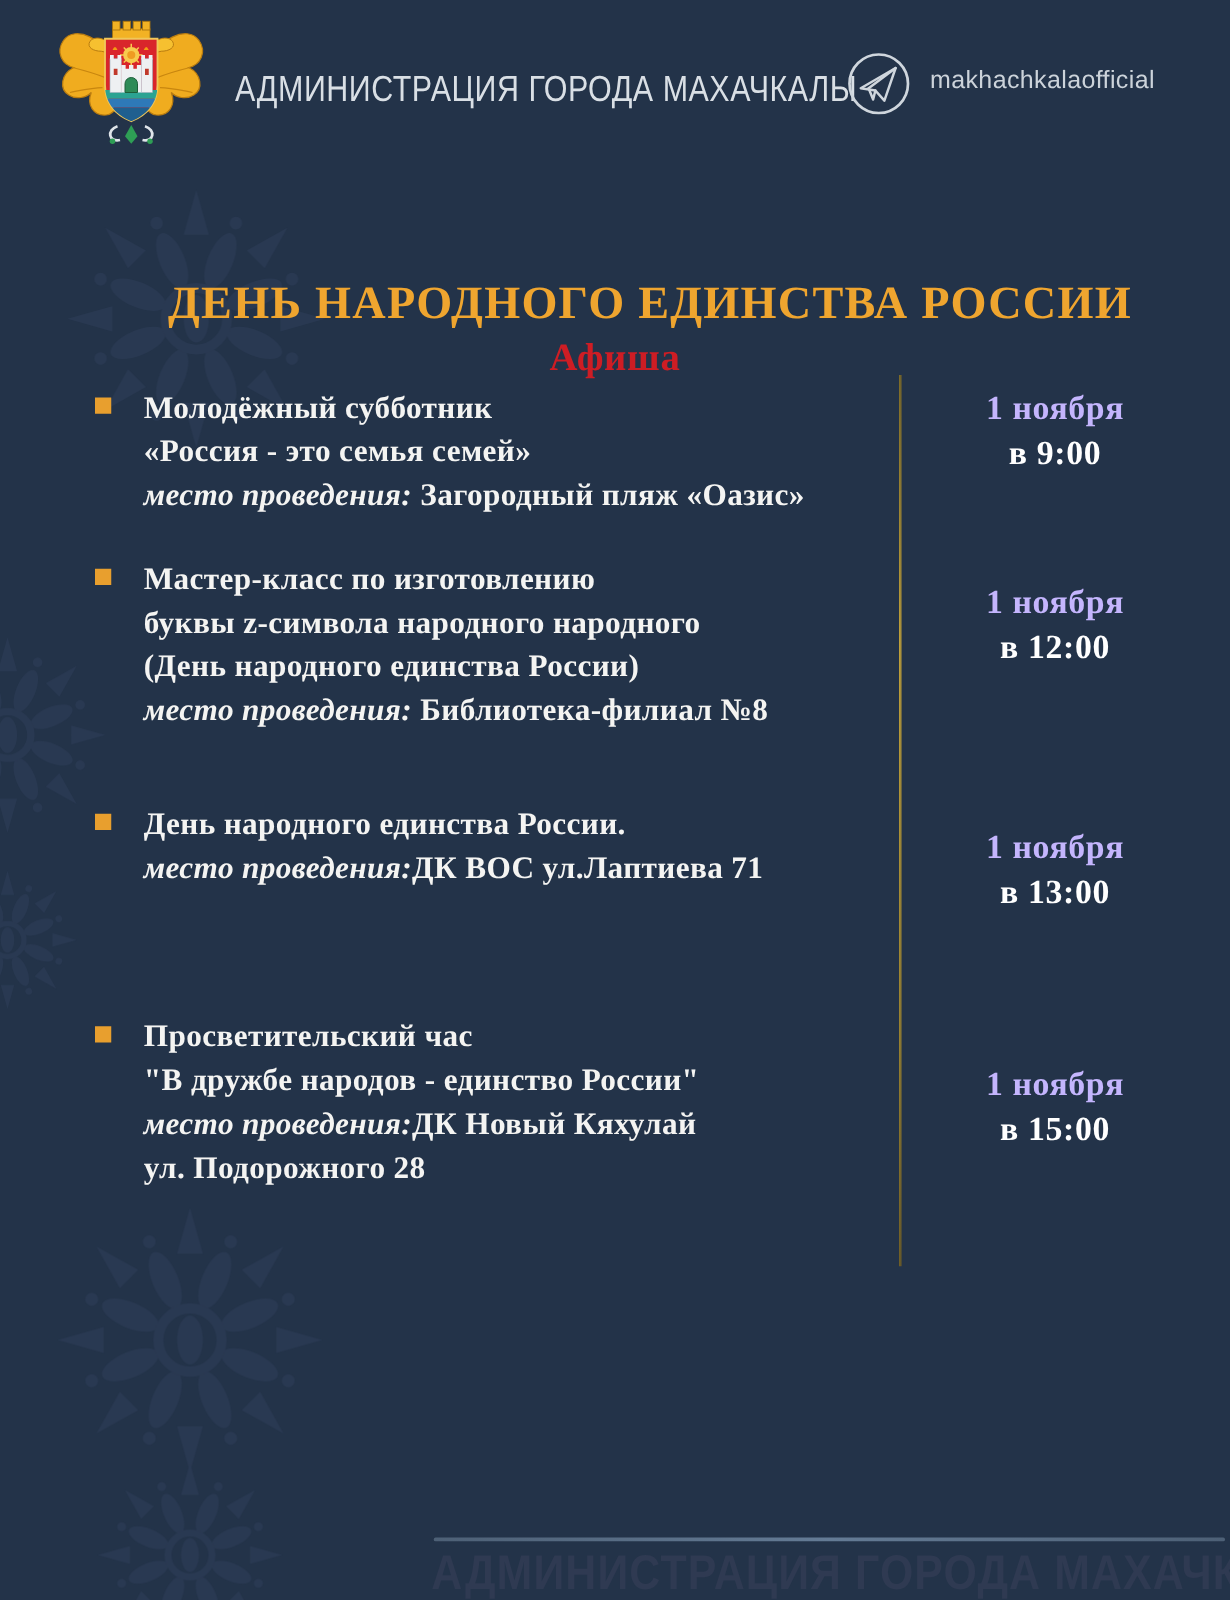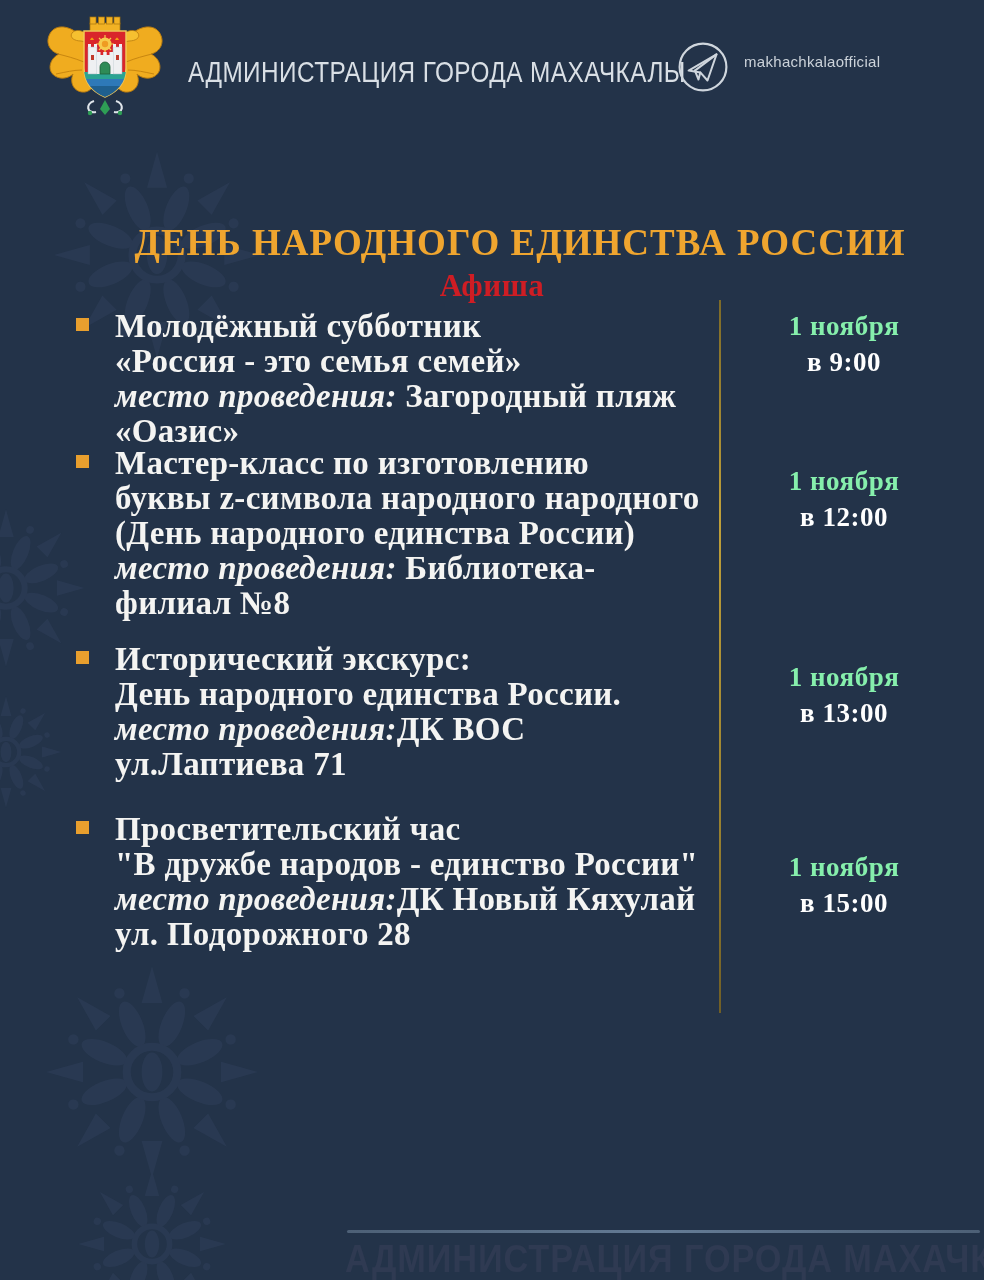--- a/index.html
+++ b/index.html
@@ -22,21 +22,21 @@
     position:absolute;left:188px;top:56px;
     font-family:"Liberation Sans", sans-serif;
     font-size:29px;color:#d9dfe5;letter-spacing:.5px;white-space:nowrap;
     transform:scaleX(.84);transform-origin:left top;
   }
   .tg{position:absolute;left:676px;top:40px;width:300px;height:60px;}
   .tg-icon{position:absolute;left:0;top:0;width:54px;height:54px;}
   .tg-handle{
     position:absolute;left:68px;top:13px;
     font-family:"Liberation Sans", sans-serif;
-    font-size:15px;color:#ccd3da;letter-spacing:.3px;white-space:nowrap;
+    font-size:20px;color:#ccd3da;letter-spacing:.3px;white-space:nowrap;
   }
 
   
   .title{
     position:absolute;left:0;top:221px;width:984px;box-sizing:border-box;padding-left:56px;
     text-align:center;font-size:37px;font-weight:bold;color:#efa52f;letter-spacing:1px;white-space:nowrap;
   }
   .subtitle{
     position:absolute;left:0;top:268px;width:984px;text-align:center;
     font-size:31px;font-weight:bold;color:#ce1d24;letter-spacing:.5px;
@@ -44,35 +44,35 @@
 
   
   .v-divider{
     position:absolute;left:719px;top:300px;width:2px;height:713px;
     background:linear-gradient(to bottom,#7c6a28,#bfa03a 30%,#97802f 75%,#6f5e26);
   }
 
   
   .event{
     position:absolute;left:76px;width:636px;
-    font-size:33px;font-weight:bold;line-height:35px;color:#f4f4f2;letter-spacing:.3px;
+    font-size:25px;font-weight:bold;line-height:35px;color:#f4f4f2;letter-spacing:.3px;
   }
   .event .bullet{position:absolute;left:0;top:9px;width:13px;height:13px;background:#e89f2e;}
   .event .lines{margin-left:39px;}
   .venue-label{font-style:italic;}
   .e1{top:309px;}
   .e2{top:446px;}
   .e3{top:642px;}
   .e4{top:812px;}
 
   .when{
     position:absolute;left:726px;width:236px;text-align:center;
     font-weight:bold;font-size:27px;line-height:36px;white-space:nowrap;
   }
-  .when .date{color:#86efac;letter-spacing:.5px;}
+  .when .date{color:#c4b5fd;letter-spacing:.5px;}
   .when .time{color:#ffffff;letter-spacing:.5px;}
   .w1{top:308px;}
   .w2{top:463px;}
   .w3{top:659px;}
   .w4{top:849px;}
 
   
   .footer-line{
     position:absolute;left:347px;top:1230px;width:633px;height:3px;
     background:linear-gradient(to right,#4d6076,#647b95 50%,#4d6076);border-radius:2px;
@@ -241,21 +241,20 @@
     </div>
   </div>
   <div class="when w2">
     <div class="date">1 ноября</div>
     <div class="time">в 12:00</div>
   </div>
 
   <div class="event e3">
     <span class="bullet"></span>
     <div class="lines">
-      <div>Исторический экскурс:</div>
       <div>День народного единства России.</div>
       <div><span class="venue-label">место проведения:</span><span>ДК ВОС ул.Лаптиева 71</span></div>
     </div>
   </div>
   <div class="when w3">
     <div class="date">1 ноября</div>
     <div class="time">в 13:00</div>
   </div>
 
   <div class="event e4">

